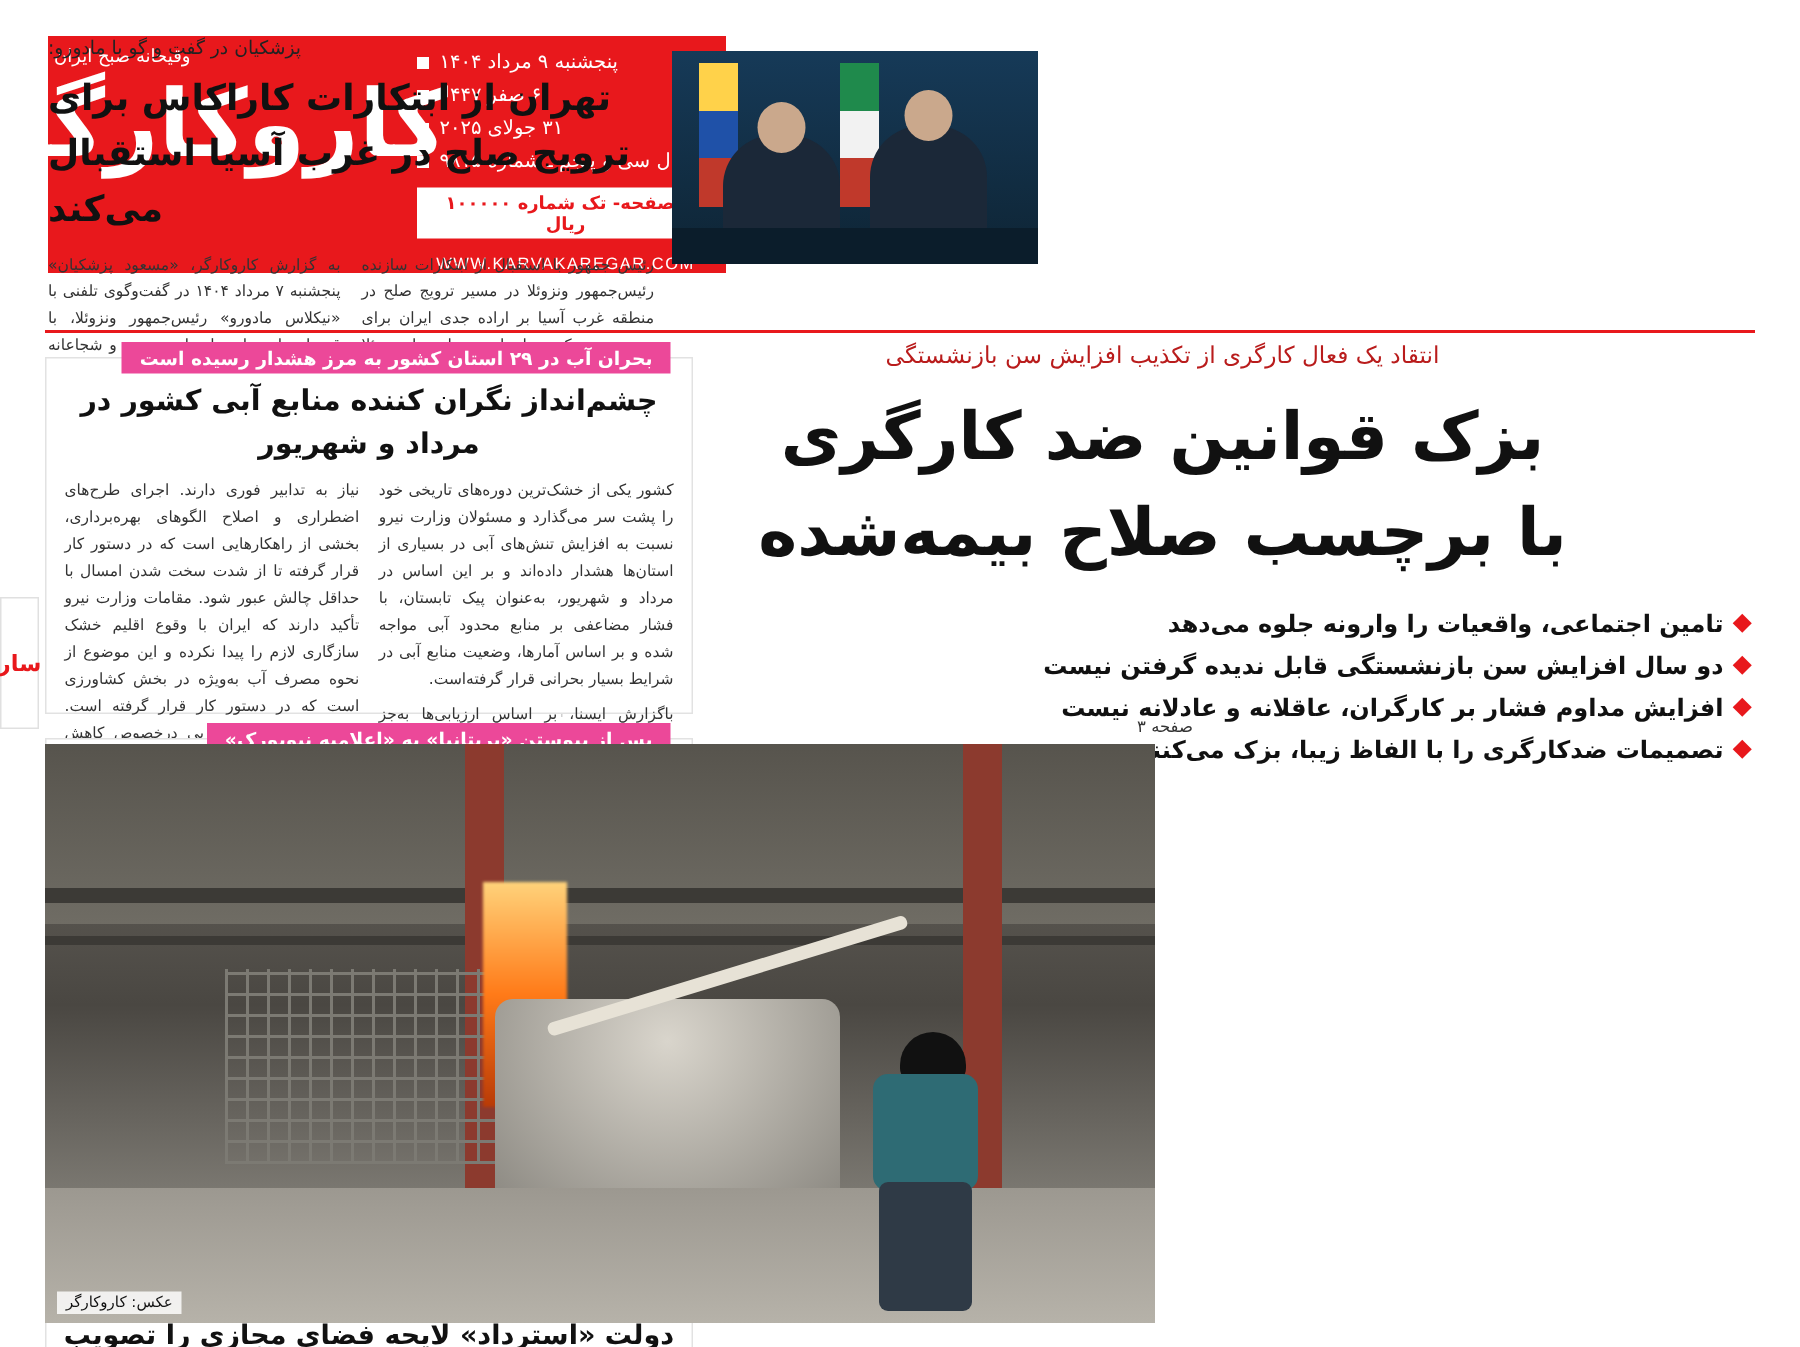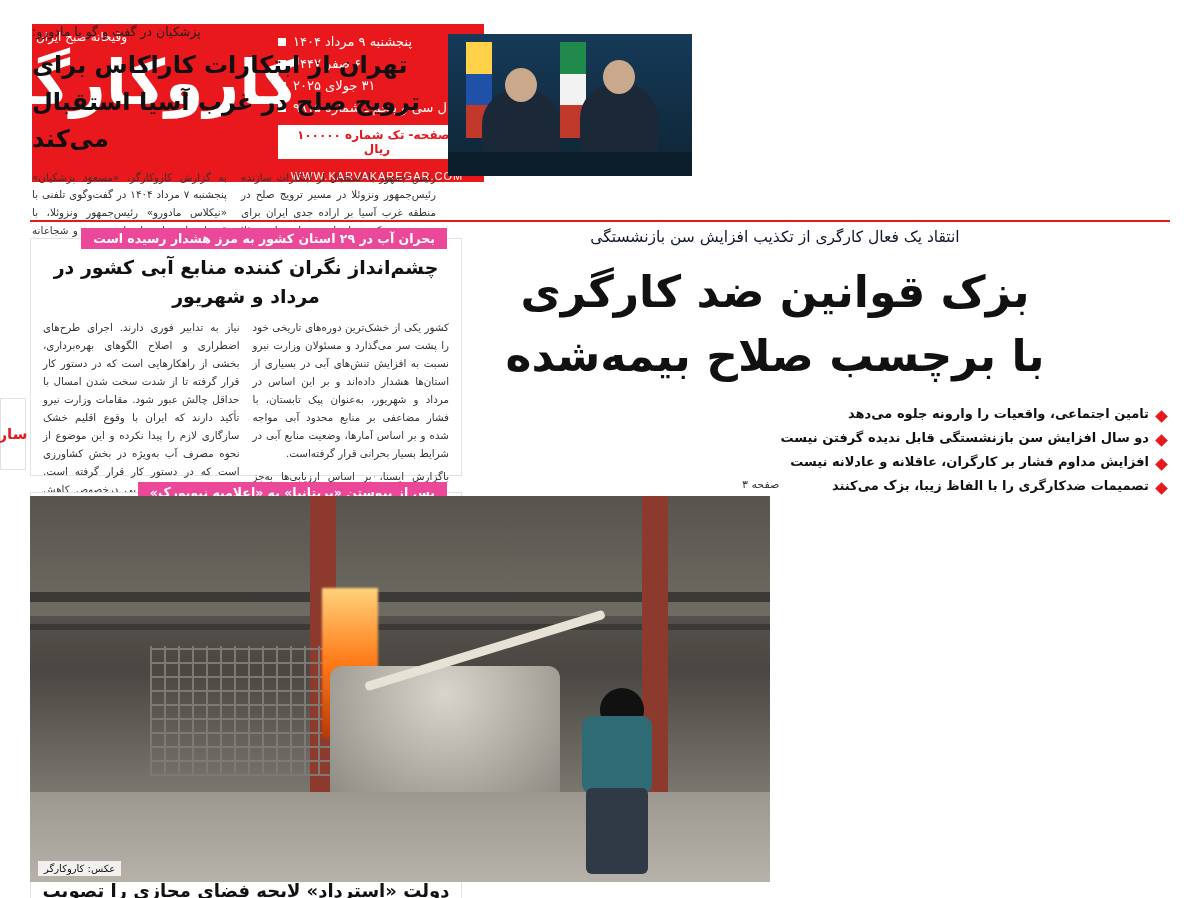--- a/index.html
+++ b/index.html
@@ -135,31 +135,31 @@
   
   .hr-red { position:absolute; background:#e8181c; }
   .hr-gray { position:absolute; background:#cfcfcf; }
 
   
   .lead {
     position:absolute; top:228px; left:380px; right:30px;
     text-align:center;
   }
   .lead-kicker {
-    font-size:15.5px; color:#0f172a; margin-bottom:14px;
+    font-size:15.5px; color:#b91c1c; margin-bottom:14px;
   }
   .lead-title {
     font-size:44px; font-weight:bold; color:#111; line-height:1.45;
   }
   .lead-bullets {
     margin-top:18px; text-align:right; padding-right:4px;
   }
   .lead-bullets .b {
-    display:flex; align-items:flex-end; gap:8px;
-    font-size:13px; font-weight:bold; color:#111;
+    display:flex; align-items:center; gap:8px;
+    font-size:16px; font-weight:bold; color:#111;
     margin-bottom:9px; justify-content:flex-start;
   }
   .dia {
     width:9px;height:9px;background:#e8181c;
     transform:rotate(45deg); flex:0 0 auto;
   }
 
   
   .box {
     position:absolute;
@@ -232,21 +232,21 @@
     position:absolute; left:8px; bottom:6px;
     background:rgba(255,255,255,.82); color:#111;
     font-size:10px; padding:2px 6px;
   }
   .page-ref {
     position:absolute; font-size:11px; color:#333;
   }
 
   
   .sliver {
-    position:absolute; left:0; top:398px; width:26px; height:72px;
+    position:absolute; left:0; top:398px; width:26px; height:88px;
     background:#fff; border:1px solid #e0e0e0;
     display:flex; align-items:center; justify-content:center;
     color:#e8181c; font-weight:bold; font-size:15px;
   }
 </style>
 </head>
 <body>
 
 <div class="page">
 
@@ -354,21 +354,21 @@
     <div class="ttl">وام ۵۰ میلیونی به حساب برخی از بازنشستگان واریز شد</div>
   </div>
 
   <div class="box small-box" style="left:30px; top:840px; width:432px; height:72px;">
     <div class="tag-left">ایران و جهان</div>
     <div style="position:absolute; top:-9px; right:14px; font-size:11px; color:#333; background:#fff; padding:0 4px;">صفحه ۲</div>
     <div class="kick">پس از افزایش گسترده انتقادات افکار عمومی</div>
     <div class="ttl">دولت «استرداد» لایحه فضای مجازی را تصویب کرد</div>
   </div>
 
-  <div class="page-ref" style="left:742px; top:478px;">صفحه ۳</div>
+  <div class="page-ref" style="left:758px; top:478px;">صفحه ۳</div>
   <div class="main-photo">
     <div class="mp-bg"></div>
     <div class="mp-roof"></div>
     <div class="mp-beam" style="left:0; top:96px; width:740px; height:10px;"></div>
     <div class="mp-beam" style="left:0; top:128px; width:740px; height:6px;"></div>
     <div class="mp-col" style="left:280px;"></div>
     <div class="mp-col" style="left:612px;"></div>
     <div class="mp-fence"></div>
     <div class="mp-glow"></div>
     <div class="mp-ladle"></div>

